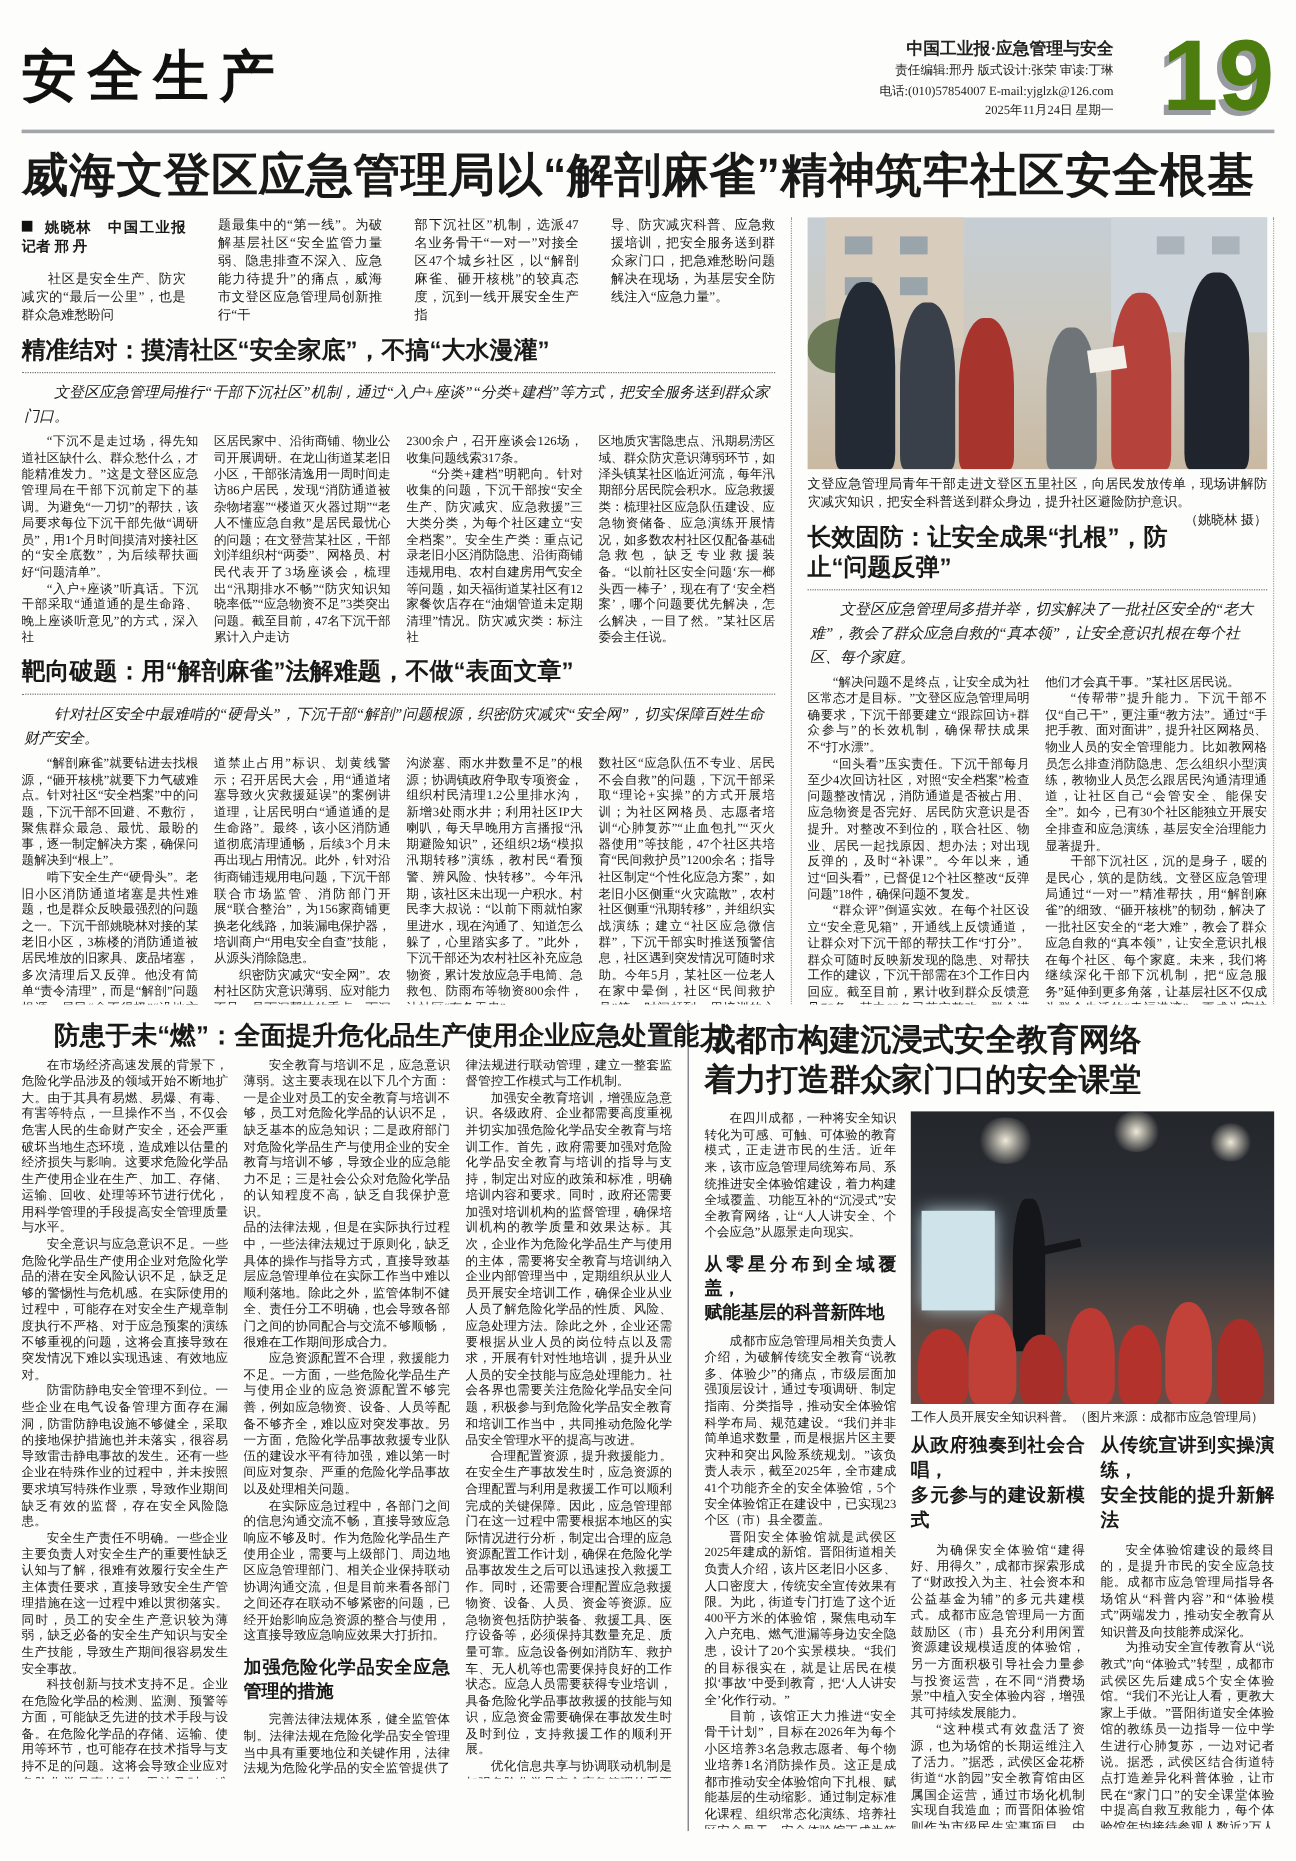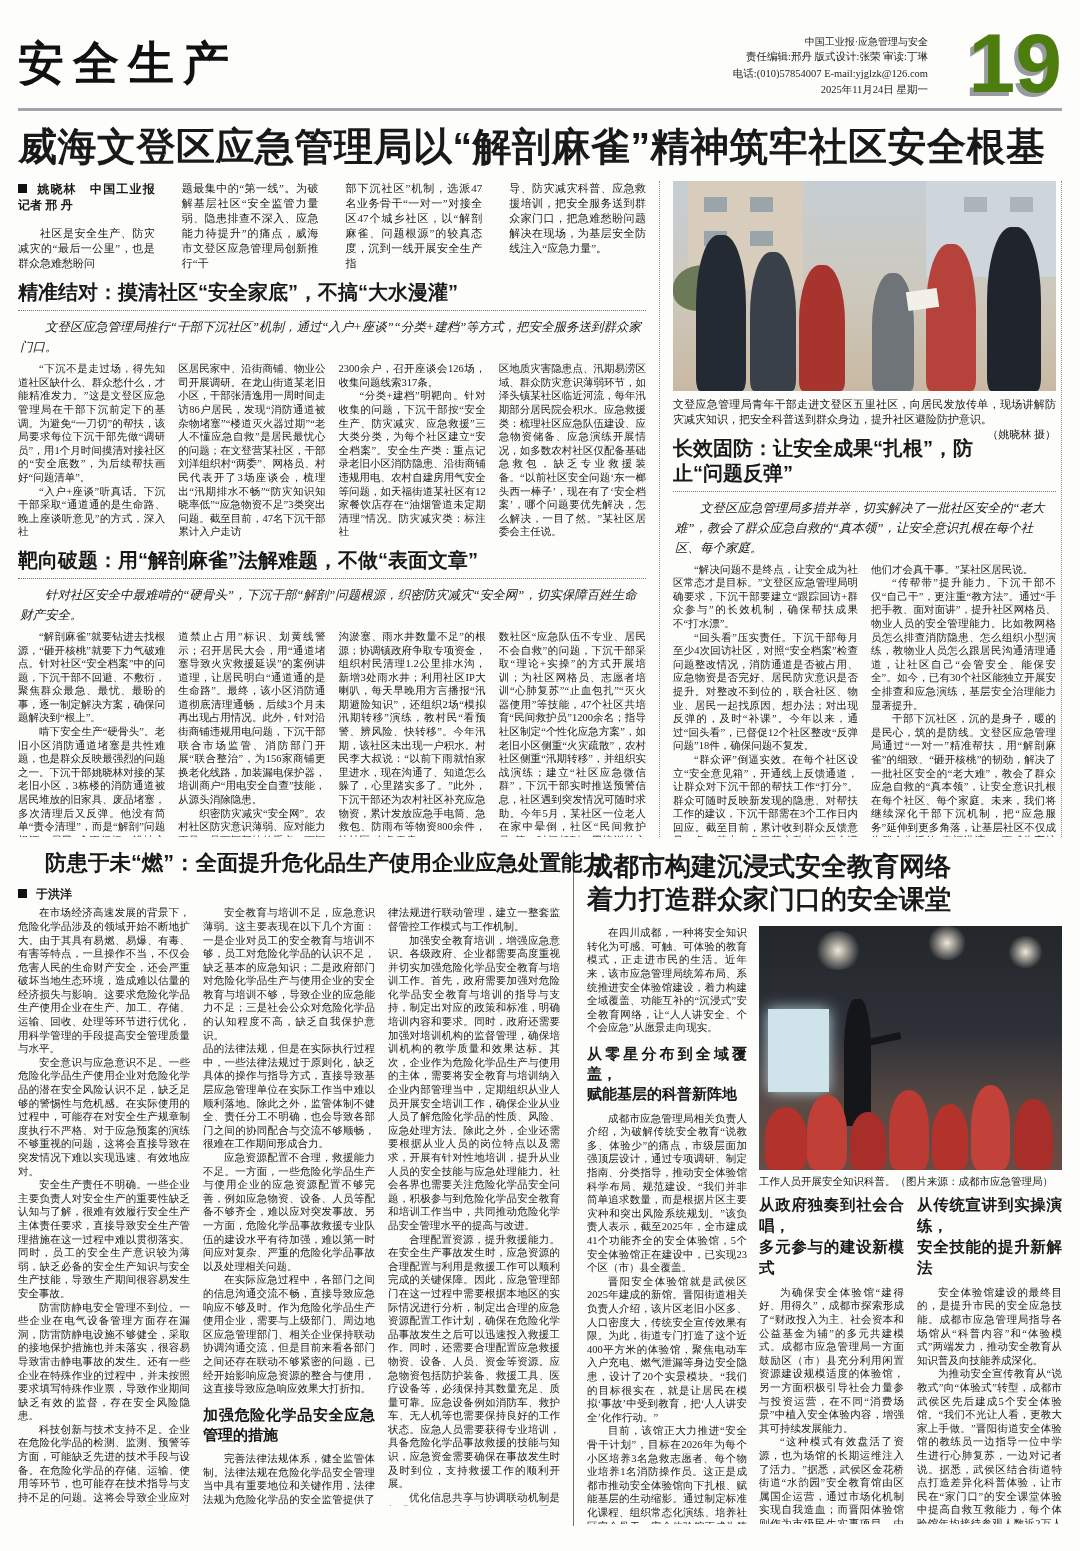--- a/index.html
+++ b/index.html
@@ -7,21 +7,21 @@
   .page {
     position:relative; width:1080px; height:1551px; margin:0 auto;
     background:#fdfdfb; color:#191919; overflow:hidden;
     padding:24px 18px 18px;
     font-family:"Liberation Serif", serif;
   }
   
   .masthead-row { display:flex; align-items:center; }
   .masthead { font:900 46px/1.2 "Liberation Sans", sans-serif; letter-spacing:9px; color:#111; }
   .pubinfo { margin-left:auto; text-align:right; font:10.5px/1.55 "Liberation Serif", serif; color:#222; padding-top:4px; }
-  .pubinfo .l1 { font-weight:normal; font-size:10px; }
+  .pubinfo .l1 { font-weight:bold; font-size:14px; }
   .pagenum { font:900 84px/0.95 "Liberation Sans", sans-serif; color:#4d7c0f; text-shadow:-4px 4px 0 #979a9e; margin-left:16px; min-width:118px; text-align:right; }
   .header-rule { height:3px; background:#a2a6aa; margin-top:4px; }
   
   .lead-headline { font:900 39px/1.2 "Liberation Sans", sans-serif; margin:13px 0 10px; white-space:nowrap; letter-spacing:0.5px; }
   .lead-wrap { display:flex; height:656px; overflow:hidden; }
   .lead-left { width:642px; padding-right:13px; border-right:1px dotted #8d9194; }
   .lead-right { flex:1; padding-left:13px; padding-right:5px; border-right:1px dotted #8d9194; }
   .intro-row { display:flex; gap:27px; }
   .intro-col { flex:1; font:11px/15px "Liberation Serif", serif; text-align:justify; }
   .byline { font:bold 12px/1.4 "Liberation Sans", sans-serif; margin-bottom:12px; }
@@ -91,21 +91,21 @@
         <div class="intro-col">
           <div class="byline"><span class="sq"></span><span>姚晓林　中国工业报记者 邢 丹</span></div>
           <div>
               <p class="para">社区是安全生产、防灾减灾的“最后一公里”，也是群众急难愁盼问</p>
             </div>
         </div>
         <div class="intro-col">
             <p class="para cont">题最集中的“第一线”。为破解基层社区“安全监管力量弱、隐患排查不深入、应急能力待提升”的痛点，威海市文登区应急管理局创新推行“干</p>
           </div>
         <div class="intro-col">
-            <p class="para cont">部下沉社区”机制，选派47名业务骨干“一对一”对接全区47个城乡社区，以“解剖麻雀、问题根源”的较真态度，沉到一线开展安全生产指</p>
+            <p class="para cont">部下沉社区”机制，选派47名业务骨干“一对一”对接全区47个城乡社区，以“解剖麻雀、砸开核桃”的较真态度，沉到一线开展安全生产指</p>
           </div>
         <div class="intro-col">
             <p class="para cont">导、防灾减灾科普、应急救援培训，把安全服务送到群众家门口，把急难愁盼问题解决在现场，为基层安全防线注入“应急力量”。</p>
           </div>
       </div>
 
       <div class="section">
         <div class="section-head">精准结对：摸清社区“安全家底”，不搞“大水漫灌”</div>
         <div class="lede">文登区应急管理局推行“干部下沉社区”机制，通过“入户+座谈”“分类+建档”等方式，把安全服务送到群众家门口。</div>
         <div class="cols">
@@ -189,27 +189,26 @@
             </div>
         </div>
       </div>
     </div>
   </div>
 
   <div class="bottom-row">
 
     <div class="art-left">
       <div class="al-headline">防患于未“燃”：全面提升危化品生产使用企业应急处置能力</div>
-      <div class="byline al-byline"><span class="sq"></span><span>于洪洋</span></div>
       <div class="al-cols">
         <div class="col">
             <p class="para">在市场经济高速发展的背景下，危险化学品涉及的领域开始不断地扩大。由于其具有易燃、易爆、有毒、有害等特点，一旦操作不当，不仅会危害人民的生命财产安全，还会严重破坏当地生态环境，造成难以估量的经济损失与影响。这要求危险化学品生产使用企业在生产、加工、存储、运输、回收、处理等环节进行优化，用科学管理的手段提高安全管理质量与水平。</p>
             <p class="para">安全意识与应急意识不足。一些危险化学品生产使用企业对危险化学品的潜在安全风险认识不足，缺乏足够的警惕性与危机感。在实际使用的过程中，可能存在对安全生产规章制度执行不严格、对于应急预案的演练不够重视的问题，这将会直接导致在突发情况下难以实现迅速、有效地应对。</p>
+            <p class="para">防雷防静电安全管理不到位。一些企业在电气设备管理方面存在漏洞，防雷防静电设施不够健全，采取的接地保护措施也并未落实，很容易导致雷击静电事故的发生。还有一些企业在特殊作业的过程中，并未按照要求填写特殊作业票，导致作业期间缺乏有效的监督，存在安全风险隐患。</p>
             <p class="para">安全生产责任不明确。一些企业主要负责人对安全生产的重要性缺乏认知与了解，很难有效履行安全生产主体责任要求，直接导致安全生产管理措施在这一过程中难以贯彻落实。同时，员工的安全生产意识较为薄弱，缺乏必备的安全生产知识与安全生产技能，导致生产期间很容易发生安全事故。</p>
-            <p class="para">防雷防静电安全管理不到位。一些企业在电气设备管理方面存在漏洞，防雷防静电设施不够健全，采取的接地保护措施也并未落实，很容易导致雷击静电事故的发生。还有一些企业在特殊作业的过程中，并未按照要求填写特殊作业票，导致作业期间缺乏有效的监督，存在安全风险隐患。</p>
             <p class="para">科技创新与技术支持不足。企业在危险化学品的检测、监测、预警等方面，可能缺乏先进的技术手段与设备。在危险化学品的存储、运输、使用等环节，也可能存在技术指导与支持不足的问题。这将会导致企业应对危险化学品事故时，无法及时、准确、有效地应对事故，并且完成评估与处置。</p>
           </div>
         <div class="col">
             <p class="para">安全教育与培训不足，应急意识薄弱。这主要表现在以下几个方面：一是企业对员工的安全教育与培训不够，员工对危险化学品的认识不足，缺乏基本的应急知识；二是政府部门对危险化学品生产与使用企业的安全教育与培训不够，导致企业的应急能力不足；三是社会公众对危险化学品的认知程度不高，缺乏自我保护意识。</p>
             <p class="para cont">品的法律法规，但是在实际执行过程中，一些法律法规过于原则化，缺乏具体的操作与指导方式，直接导致基层应急管理单位在实际工作当中难以顺利落地。除此之外，监管体制不健全、责任分工不明确，也会导致各部门之间的协同配合与交流不够顺畅，很难在工作期间形成合力。</p>
             <p class="para">应急资源配置不合理，救援能力不足。一方面，一些危险化学品生产与使用企业的应急资源配置不够完善，例如应急物资、设备、人员等配备不够齐全，难以应对突发事故。另一方面，危险化学品事故救援专业队伍的建设水平有待加强，难以第一时间应对复杂、严重的危险化学品事故以及处理相关问题。</p>
             <p class="para">在实际应急过程中，各部门之间的信息沟通交流不畅，直接导致应急响应不够及时。作为危险化学品生产使用企业，需要与上级部门、周边地区应急管理部门、相关企业保持联动协调沟通交流，但是目前来看各部门之间还存在联动不够紧密的问题，已经开始影响应急资源的整合与使用，这直接导致应急响应效果大打折扣。</p>
             <h3 class="subhead">加强危险化学品安全应急管理的措施</h3>
             <p class="para">完善法律法规体系，健全监管体制。法律法规在危险化学品安全管理当中具有重要地位和关键作用，法律法规为危险化学品的安全监管提供了法律依据以及行为准则。然而，随着社会的发展以及危险化学品使用范围的扩大，现有法律法规体系也需要不断地更新和完善。不仅覆盖危险化学品的生产、存储、运输、使用、废弃等环节，还需要明确各个环节的安全标准以及监管要求。为了保障法律法规的有效实施，应急管理部门需要积极承担起监管职责，加强对危险化学品的安全检查以及监督管控，确保企业遵守法律法规。企业作为危险化学品安全的第一责任人，需要建立健全内部安全管理制度，与外部的法</p>
           </div>

